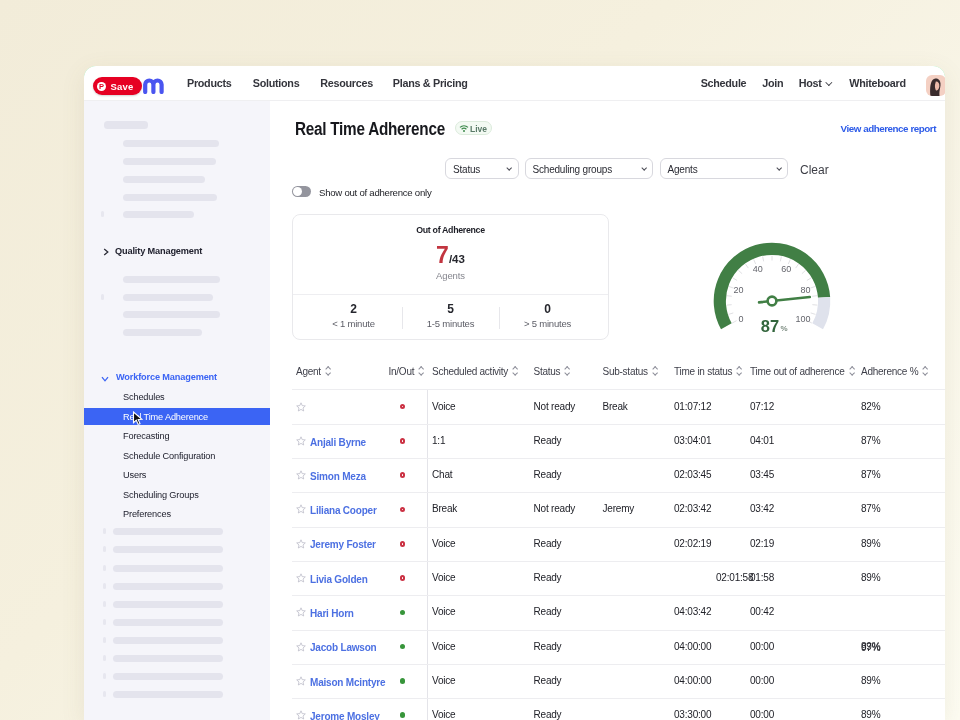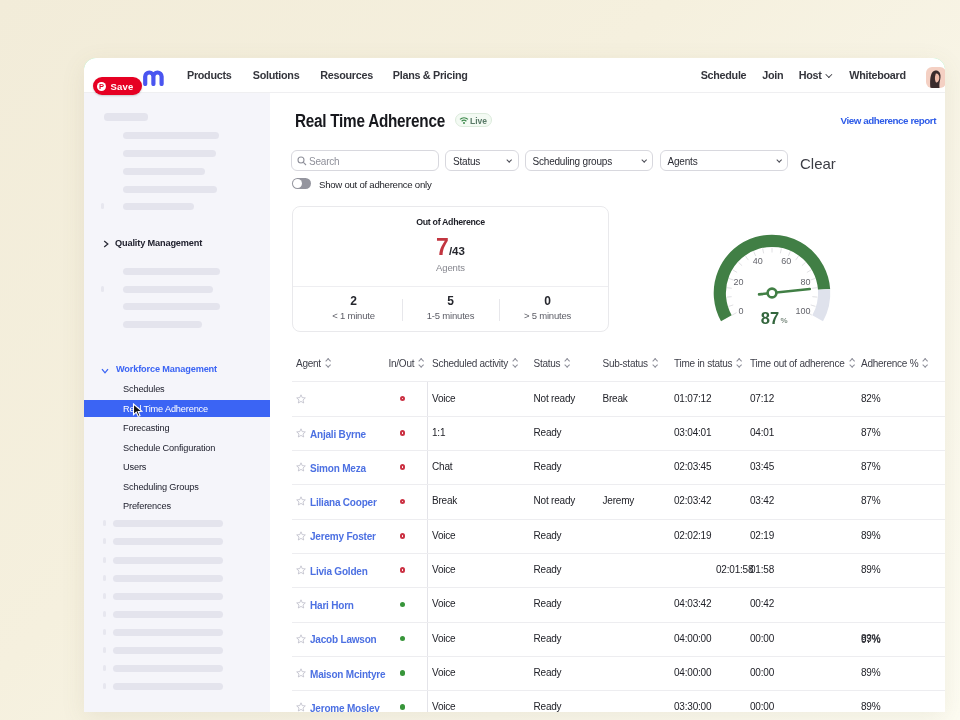--- a/index.html
+++ b/index.html
@@ -3,21 +3,21 @@
 <meta charset="utf-8">
 <style>
 * { margin:0; padding:0; box-sizing:border-box; }
 html,body { width:960px; height:720px; overflow:hidden; }
 body {
   font-family:"Liberation Sans", sans-serif;
   background:linear-gradient(135deg,#f2ecd9 0%,#f5f0de 40%,#f9f6e9 72%,#fdfcf2 100%);
   position:relative;
 }
 .app {
-  position:absolute; left:84px; top:58px; width:861px; height:654px;
+  position:absolute; left:84px; top:66px; width:861px; height:654px;
   background:#86efac; border-radius:12px 12px 0 0;
   box-shadow:0 6px 24px rgba(120,110,70,.10);
   overflow:hidden;
 }
 
 .hdr { position:absolute; left:0; top:0; width:100%; height:35px; background:#fff; border-bottom:1px solid #efeff1; }
 .nav { position:absolute; top:0; height:35px; line-height:35px; font-size:10.8px; font-weight:700; color:#34353c; letter-spacing:-0.3px; transform:translateX(-50%); white-space:nowrap; }
 .logo-m { position:absolute; left:59px; top:11px; }
 .caret { display:inline-block; width:4.6px; height:4.6px; border-right:1.5px solid #3c3d44; border-bottom:1.5px solid #3c3d44; transform:rotate(45deg); vertical-align:2.5px; margin-left:5.5px; }
 .avatar { position:absolute; left:842px; top:9px; width:20px; height:21px; border-radius:6px; overflow:hidden; }
@@ -32,21 +32,21 @@
 .main { position:absolute; left:186px; top:35px; width:675px; height:619px; background:#fff; }
 .title { position:absolute; left:211px; top:53px; font-size:18px; font-weight:700; color:#17181d; letter-spacing:-0.3px; transform:scaleX(0.85); transform-origin:0 0; }
 .live { position:absolute; left:371px; top:54.5px; width:37px; height:14.5px; border:1px solid #dcebdc; background:#f3faf3; border-radius:8px; }
 .live span { position:absolute; left:14px; top:2px; font-size:8.5px; font-weight:700; color:#5a7a68; }
 .vrep { position:absolute; right:9px; top:56.5px; font-size:9.8px; font-weight:700; color:#2d5be8; letter-spacing:-0.45px; }
 
 .inp { position:absolute; top:92px; height:21px; border:1px solid #d8d8de; border-radius:6px; background:#fff; font-size:10px; color:#34343c; letter-spacing:-0.2px; }
 .inp .ph { position:absolute; left:17px; top:4.5px; color:#8f909a; }
 .sel-lab { position:absolute; left:7px; top:4.5px; color:#2b2c34; font-weight:400; }
 .sel-car { position:absolute; right:6px; top:7px; width:4.4px; height:4.4px; border-right:1.3px solid #4a4b54; border-bottom:1.3px solid #4a4b54; transform:rotate(45deg); }
-.clear { position:absolute; left:716px; top:97px; font-size:15px; color:#3c3d45; }
+.clear { position:absolute; left:716px; top:97px; font-size:12px; color:#3c3d45; }
 .tgl { position:absolute; left:208px; top:120px; width:19px; height:11px; background:#94959e; border-radius:6px; }
 .tgl i { position:absolute; left:1px; top:1px; width:9px; height:9px; background:#fff; border-radius:50%; }
 .tgl-lab { position:absolute; left:235px; top:120.5px; font-size:9.6px; color:#222329; letter-spacing:-0.25px; }
 
 .card { position:absolute; top:148px; height:126px; border:1px solid #e9e9ec; border-radius:8px; background:#fff; }
 .c1 { left:208px; width:317px; }
 .c2 { left:537px; width:313px; }
 .ctitle { position:absolute; top:9px; width:100%; text-align:center; font-size:9.8px; font-weight:700; color:#1d1e26; letter-spacing:-0.35px; transform:scaleX(0.9); }
 .bignum { position:absolute; top:26.5px; width:100%; text-align:center; }
 .bignum .seven { font-size:23px; font-weight:700; color:#c23540; }
@@ -160,27 +160,20 @@
   <div class="live">
     <svg style="position:absolute; left:3px; top:2.5px;" width="10" height="9" viewBox="0 0 10 9">
       <path d="M1 3.4 A6 6 0 0 1 9 3.4" fill="none" stroke="#3e8a4d" stroke-width="1.2"></path>
       <path d="M2.6 5.2 A3.6 3.6 0 0 1 7.4 5.2" fill="none" stroke="#3e8a4d" stroke-width="1.2"></path>
       <circle cx="5" cy="7" r="1" fill="#3e8a4d"></circle>
     </svg>
     <span>Live</span>
   </div>
   <div class="vrep">View adherence report</div>
 
-  <div class="inp" style="left:207px; width:148px;">
-    <svg style="position:absolute; left:5px; top:5px;" width="10" height="10" viewBox="0 0 10 10">
-        <circle cx="4" cy="4" r="3" fill="none" stroke="#8f909a" stroke-width="1.1"></circle>
-        <line x1="6.4" y1="6.4" x2="9" y2="9" stroke="#8f909a" stroke-width="1.1"></line>
-      </svg>
-    <span class="ph">Search</span>
-  </div>
   <div class="inp" style="left:361px; width:73.5px;">
       <span class="sel-lab">Status</span>
       <span class="sel-car"></span>
     </div>
   <div class="inp" style="left:440.5px; width:128.5px;">
       <span class="sel-lab">Scheduling groups</span>
       <span class="sel-car"></span>
     </div>
   <div class="inp" style="left:575.5px; width:128.5px;">
       <span class="sel-lab">Agents</span>

